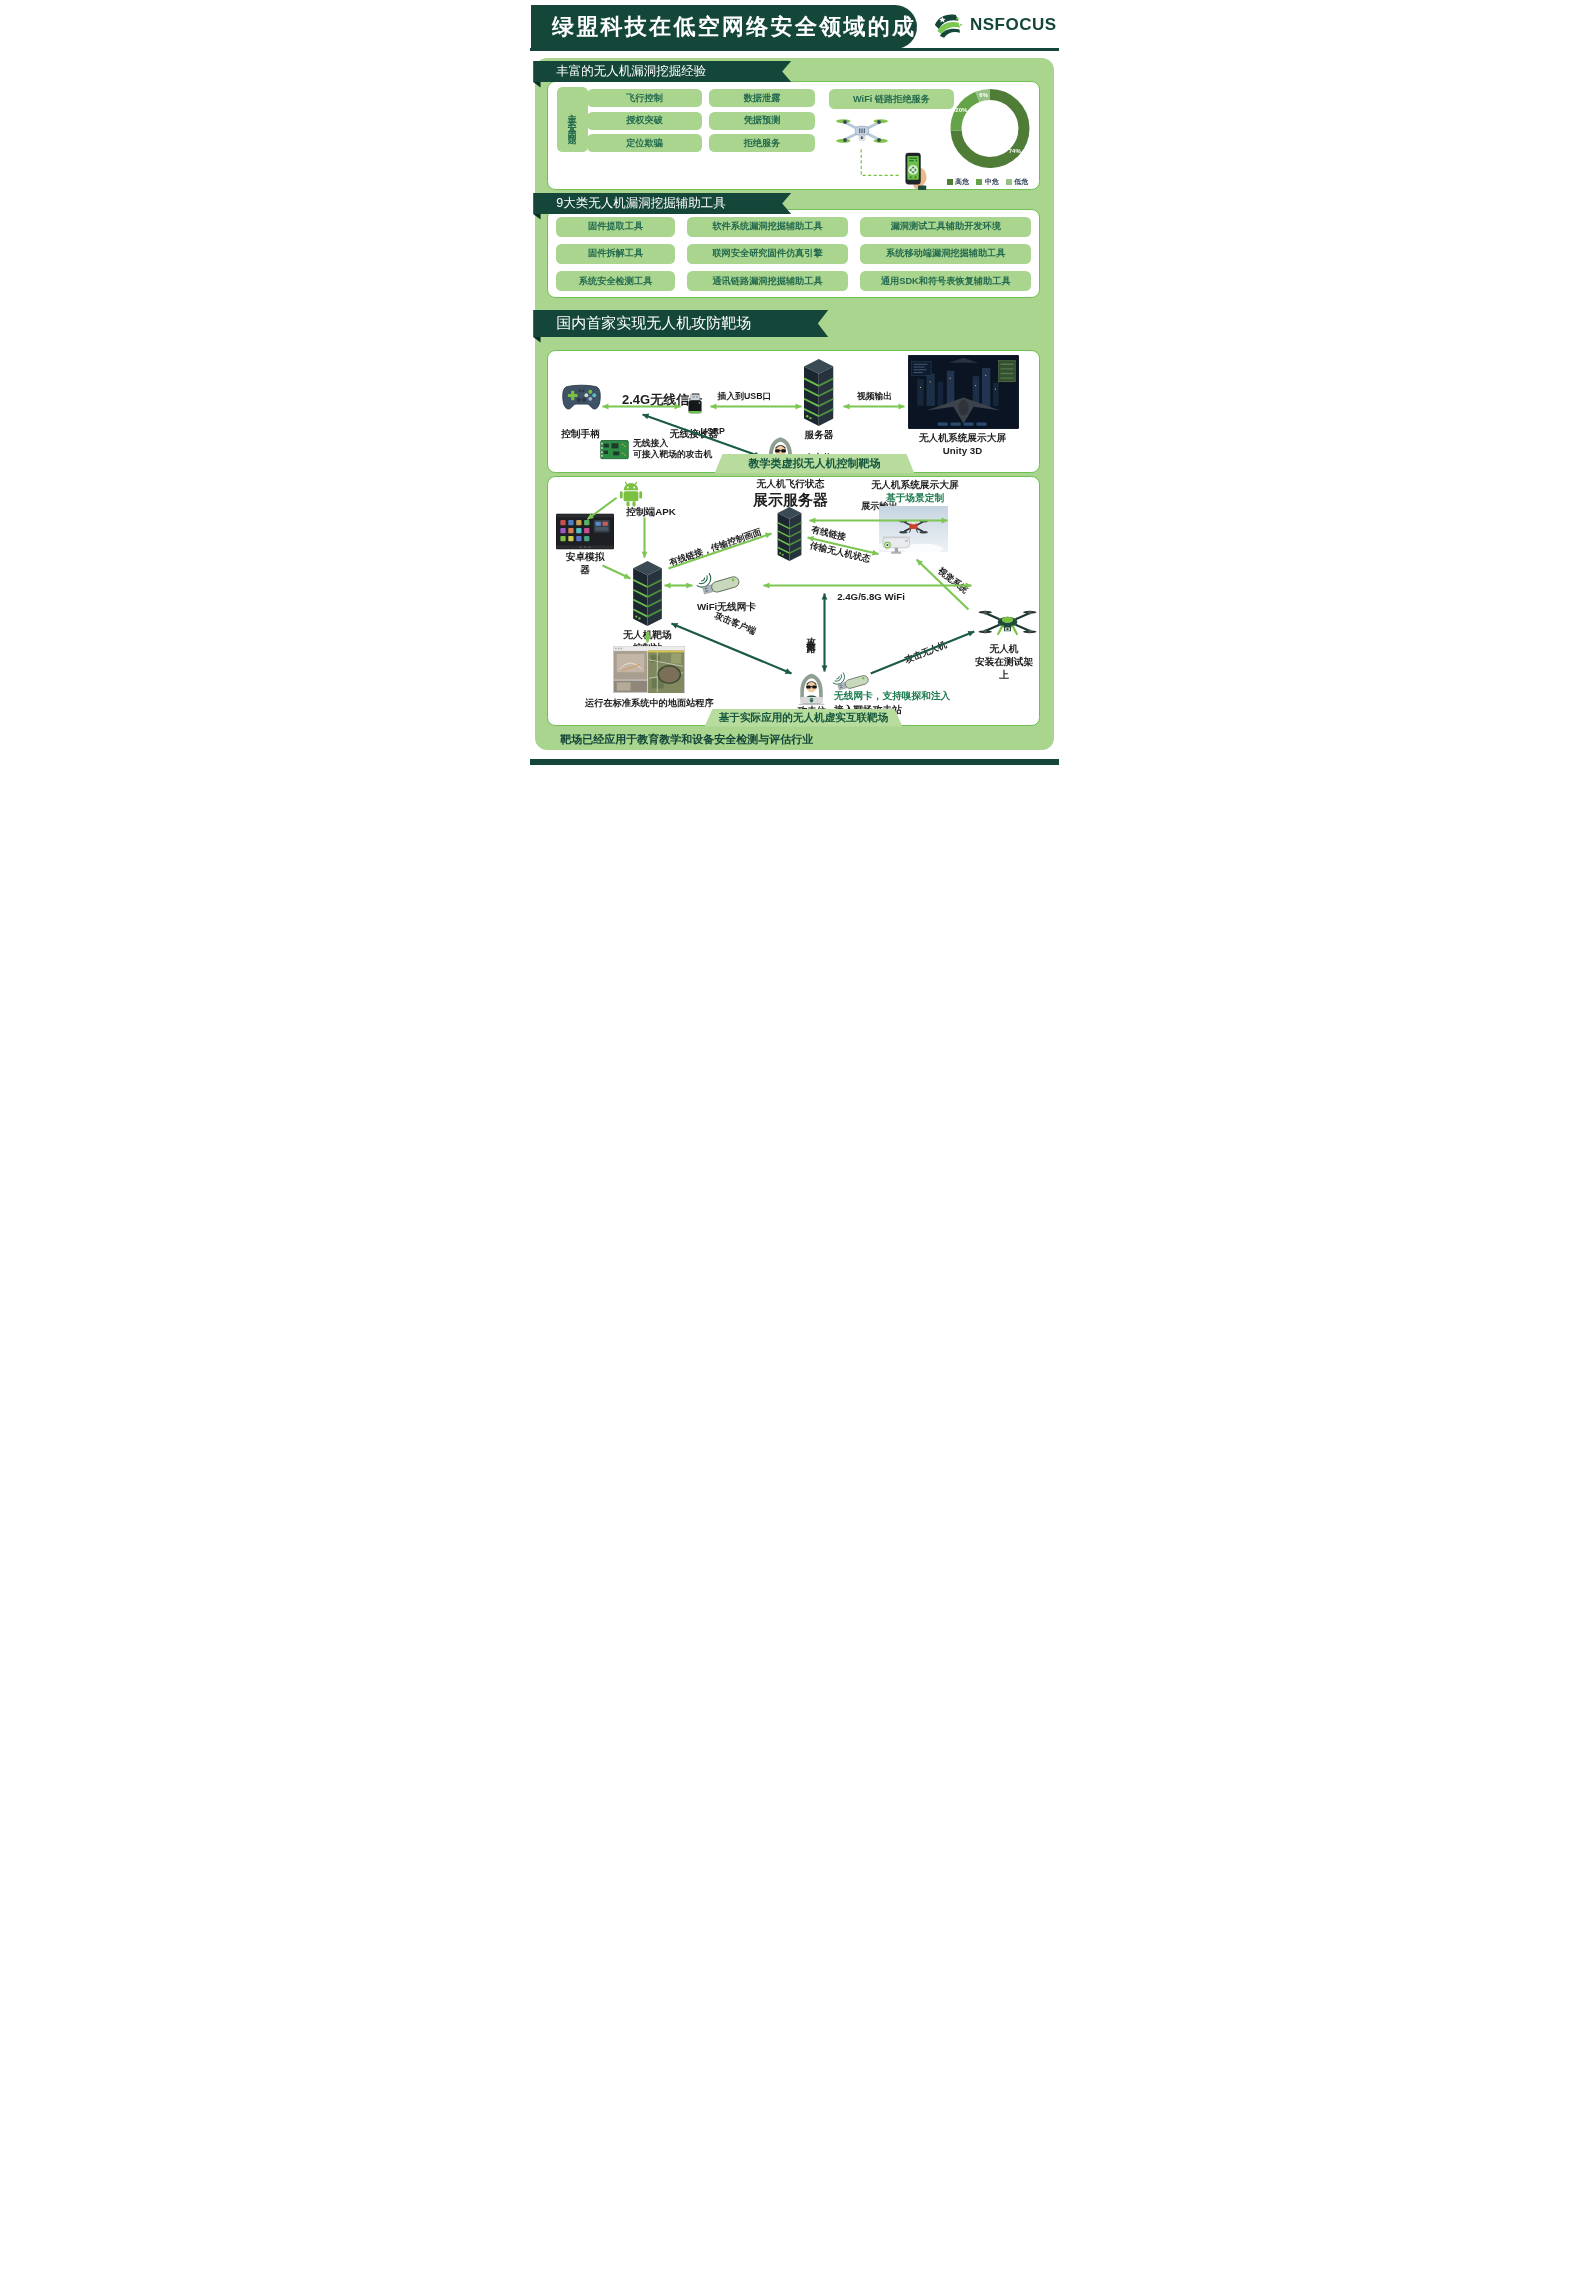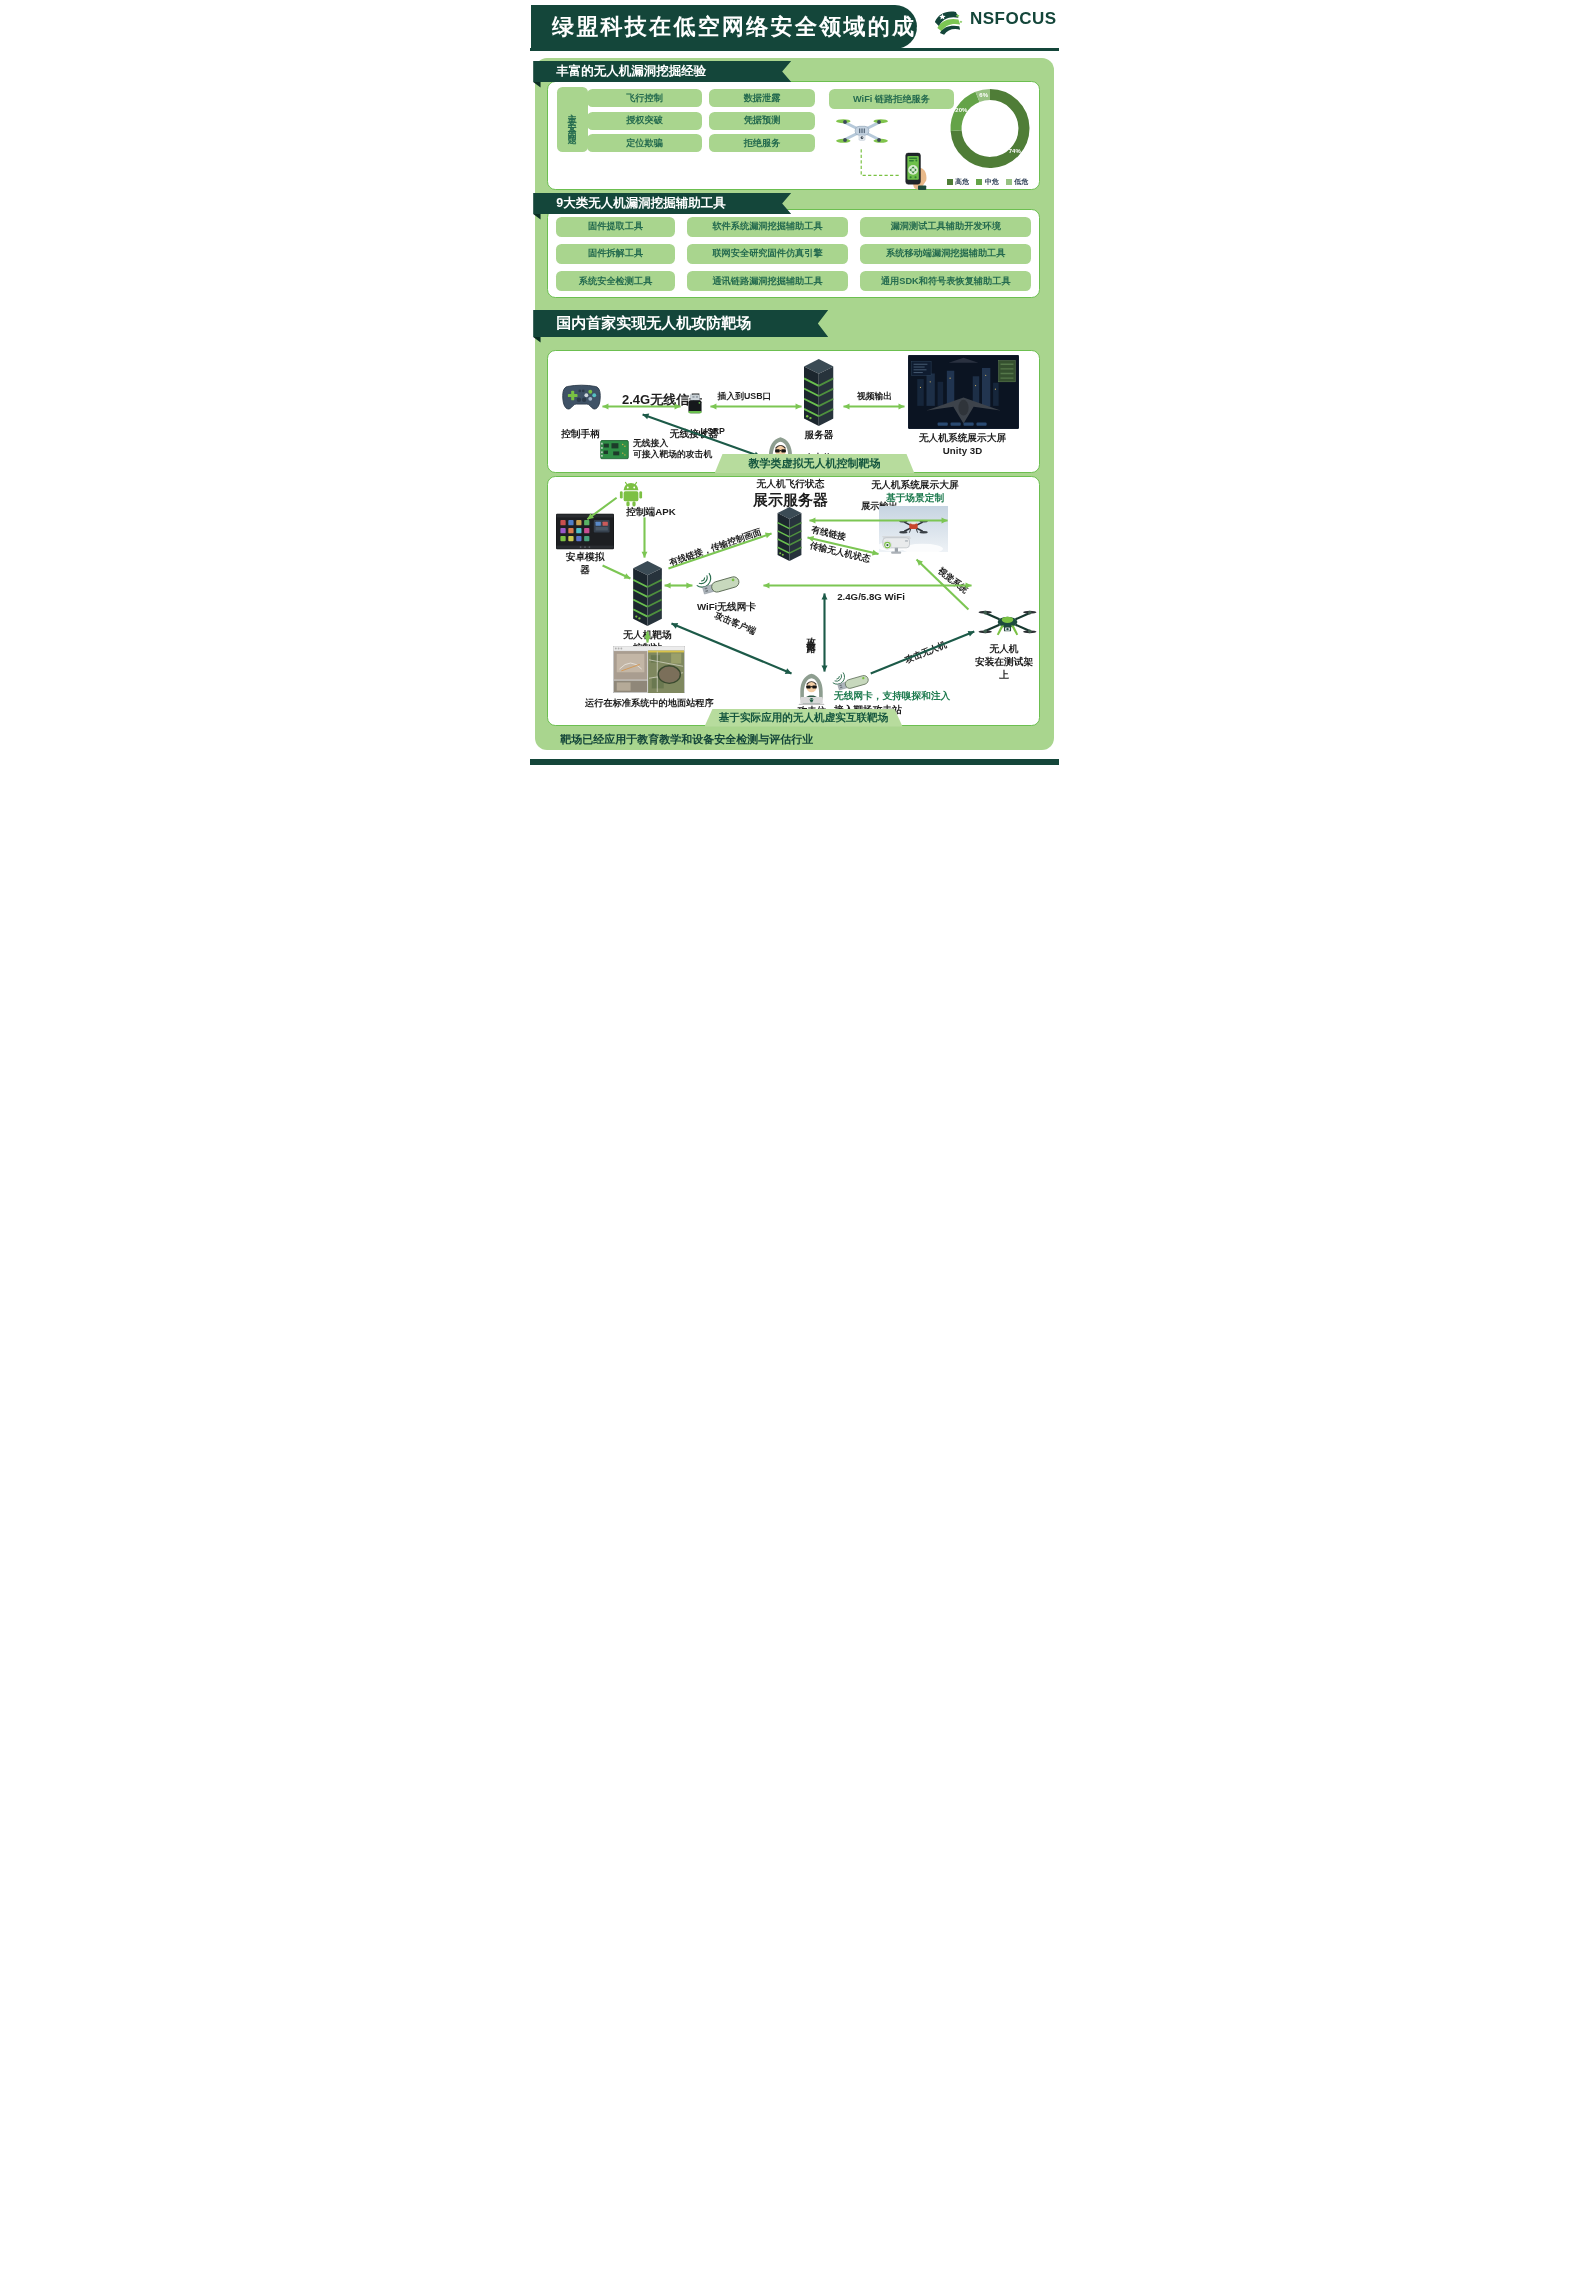--- a/index.html
+++ b/index.html
@@ -2,30 +2,30 @@
 <html style="font-size:7.4px"><head>
 <meta charset="utf-8">
 <style>
   html,body{margin:0;padding:0;background:#ffffff;}
   body{font-family:"Liberation Sans","DejaVu Sans",sans-serif;}
   .page{position:relative;width:529px;height:765px;margin:0 auto;background:#fff;overflow:hidden;}
   
   .titlebar{position:absolute;left:1.4px;top:4.6px;width:386px;height:44px;background:#14463a;
     border-radius:0 24px 24px 0;display:flex;align-items:center;padding-left:21px;box-sizing:border-box;}
   .titlebar span{color:#fff;font-size:22px;font-weight:900;letter-spacing:2.3px;white-space:nowrap;}
-  .logo{position:absolute;left:404px;top:9.2px;width:125px;height:32px;display:flex;gap:7px;}
+  .logo{position:absolute;left:404px;top:9.2px;width:125px;height:32px;display:flex;align-items:center;gap:7px;}
   .logo .brand{color:#14463a;font-size:17px;font-weight:900;letter-spacing:0.5px;}
   .divider{position:absolute;left:0;top:48px;width:529px;height:3.2px;background:#14463a;}
   
   .container{position:absolute;left:5.5px;top:58px;width:519px;height:692px;background:#a9d58e;border-radius:12px;}
   
   .ribbon{position:absolute;background:#14463a;color:#fff;display:flex;align-items:center;
     padding-left:23px;box-sizing:border-box;z-index:6;
     clip-path:polygon(0 0,100% 0,96.5% 50%,100% 100%,0 100%);}
-  .ribbon span{font-weight:700;white-space:nowrap;}
+  .ribbon span{font-weight:400;white-space:nowrap;}
   .fold{position:absolute;left:3.7px;width:7.4px;height:5.5px;background:#0a2d23;
     clip-path:polygon(0 0,100% 0,100% 100%);z-index:5;}
   
   .whitebox{position:absolute;left:17.5px;width:493px;background:#ffffff;border:1.4px solid #6cbf50;
     border-radius:8.3px;box-sizing:border-box;z-index:2;}
   .greenbox{position:absolute;background:#a9d58e;border-radius:5.5px;display:flex;align-items:center;
     justify-content:center;color:#256b4f;font-weight:700;text-align:center;}
   .sidelabel{position:absolute;background:#a9d58e;border-radius:5.5px;color:#256b4f;font-weight:700;
     writing-mode:vertical-rl;text-orientation:upright;letter-spacing:4.2px;display:flex;align-items:center;justify-content:center;}
   

